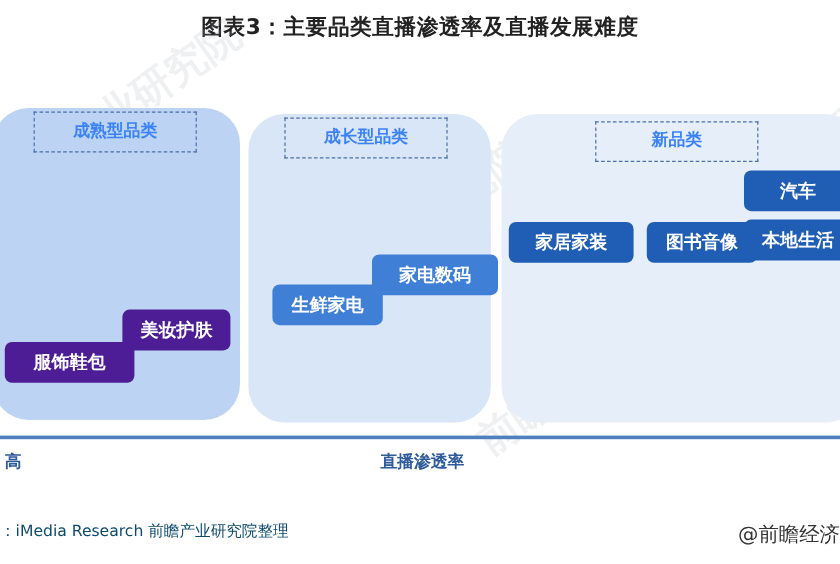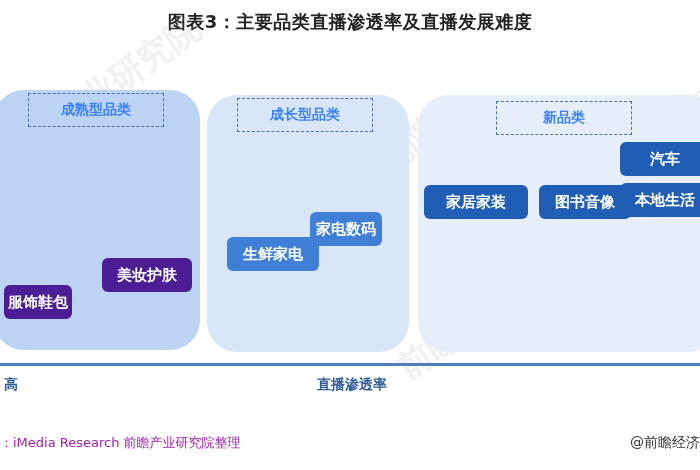--- a/index.html
+++ b/index.html
@@ -13,42 +13,42 @@
   .p3 { left:418px; top:95px; width:300px; height:257px; background:#e6eef9; }
   .cat-label { position:absolute; border:1.5px dashed #4b6fa8; color:#3b82f6;
                font-size:14px; font-weight:bold; text-align:center; box-sizing:border-box; }
   .tag { position:absolute; border-radius:6px; color:#fff; font-weight:bold; font-size:15px;
          text-align:center; box-sizing:border-box; }
   .t-light { background:#4c1d95; }
   .t-mid { background:#3f7fd6; }
   .t-dark { background:#1f5eb4; }
   .axis { position:absolute; left:0; top:363px; width:700px; height:3px; background:#4f7fbf; }
   .axis-lbl { position:absolute; color:#2e5b9a; font-weight:bold; font-size:14px; }
-  .source { position:absolute; left:0; top:434px; font-family:"DejaVu Sans","Liberation Sans",sans-serif; font-size:13px; color:#a21caf; }
-  .credit { position:absolute; right:0; top:434px; font-family:"DejaVu Sans","Liberation Sans",sans-serif; font-size:14px; color:#333; white-space:nowrap; }
+  .source { position:absolute; left:0; top:434px; font-family:"DejaVu Sans","Liberation Sans",sans-serif; font-size:13px; color:#0c4a6e; }
+  .credit { position:absolute; right:0; top:434px; font-family:"DejaVu Sans","Liberation Sans",sans-serif; font-size:17px; color:#333; white-space:nowrap; }
   .wm { position:absolute; color:rgba(160,170,185,0.18); font-size:34px; font-weight:bold; transform:rotate(-35deg); white-space:nowrap; pointer-events:none; font-family:"DejaVu Sans",sans-serif; }
 </style>
 </head>
 <body>
 
 <div class="title">图表3：主要品类直播渗透率及直播发展难度</div>
 
 <div class="wm" style="left:-20px;top:70px;">前瞻产业研究院</div>
 <div class="wm" style="left:220px;top:170px;">前瞻产业研究院</div>
 <div class="wm" style="left:560px;top:100px;">前瞻产业研究院</div>
 <div class="wm" style="left:380px;top:280px;">前瞻产业研究院</div>
 
 <div class="panel p1"></div>
 <div class="cat-label" style="left:28px;top:93px;width:136px;height:34px;line-height:31px;">成熟型品类</div>
 <div class="tag t-light" style="left:102px;top:258px;width:90px;height:34px;line-height:34px;">美妆护肤</div>
-<div class="tag t-light" style="left:4px;top:285px;width:68px;height:34px;line-height:34px;">服饰鞋包</div>
+<div class="tag t-light" style="left:4px;top:285px;width:108px;height:34px;line-height:34px;">服饰鞋包</div>
 
 <div class="panel p2"></div>
 <div class="cat-label" style="left:237px;top:98px;width:136px;height:34px;line-height:31px;">成长型品类</div>
-<div class="tag t-mid" style="left:310px;top:212px;width:72px;height:34px;line-height:34px;">家电数码</div>
+<div class="tag t-mid" style="left:310px;top:212px;width:105px;height:34px;line-height:34px;">家电数码</div>
 <div class="tag t-mid" style="left:213px;top:237px;width:92px;height:34px;line-height:34px;margin-left:14px;">生鲜家电</div>
 
 <div class="panel p3"></div>
 <div class="cat-label" style="left:496px;top:101px;width:136px;height:34px;line-height:31px;">新品类</div>
 <div class="tag t-dark" style="left:620px;top:142px;width:90px;height:34px;line-height:34px;">汽车</div>
 <div class="tag t-dark" style="left:424px;top:185px;width:104px;height:34px;line-height:34px;">家居家装</div>
 <div class="tag t-dark" style="left:539px;top:185px;width:92px;height:34px;line-height:34px;">图书音像</div>
 <div class="tag t-dark" style="left:620px;top:183px;width:90px;height:34px;line-height:34px;">本地生活</div>
 
 <div class="axis"></div>

